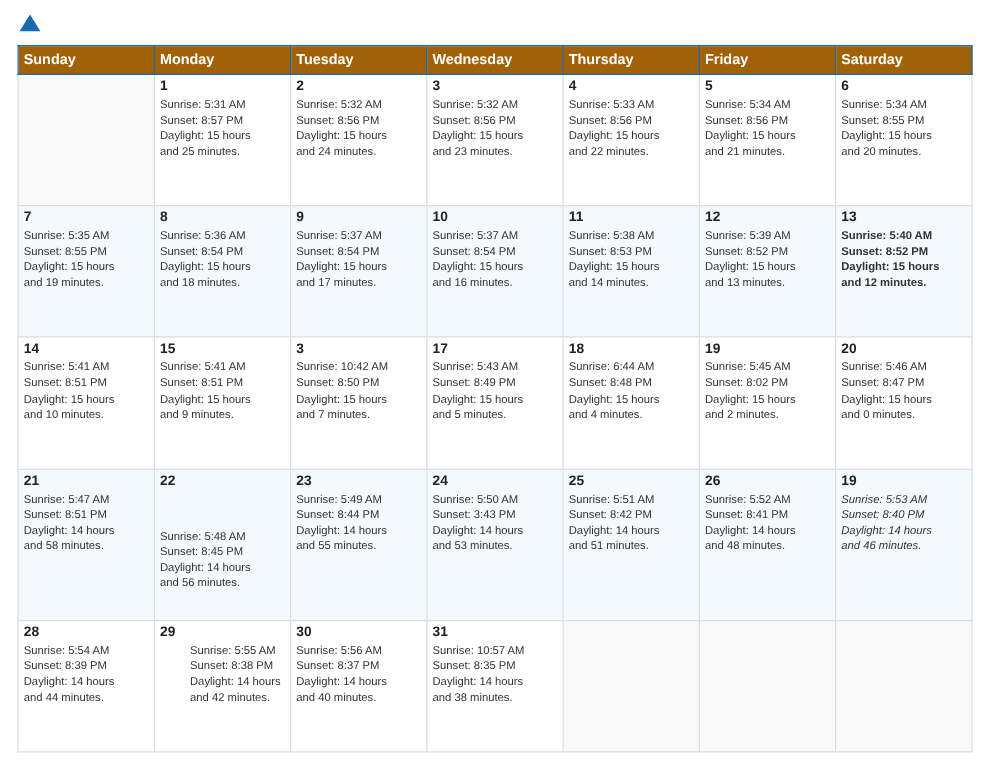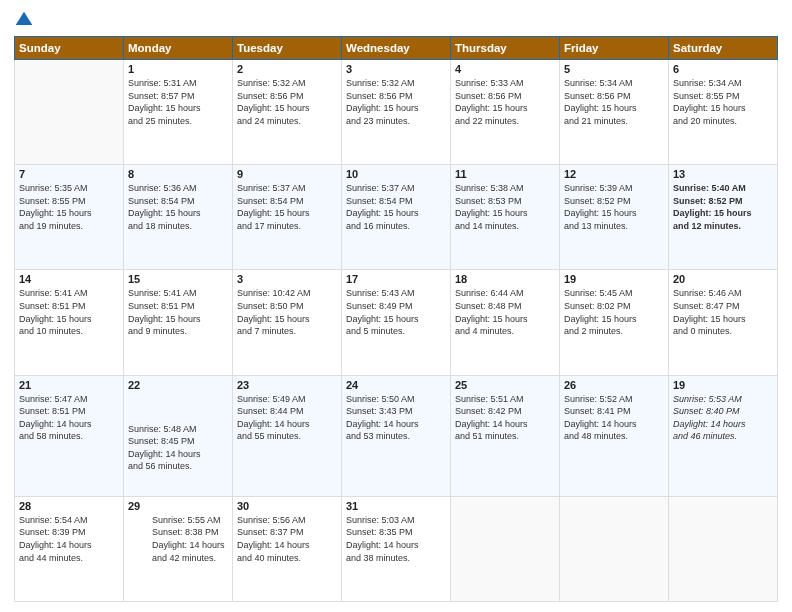--- a/index.html
+++ b/index.html
@@ -344,21 +344,21 @@
           </td>
           <td>
             <span class="day-num">30</span>
             <div class="day-info" style="white-space: pre-line;">Sunrise: 5:56 AM
 Sunset: 8:37 PM
 Daylight: 14 hours
 and 40 minutes.</div>
           </td>
           <td>
             <span class="day-num">31</span>
-            <div class="day-info" style="white-space: pre-line;">Sunrise: 5:03 AM
+            <div class="day-info" style="white-space: pre-line;">Sunrise: 10:57 AM
 Sunset: 8:35 PM
 Daylight: 14 hours
 and 38 minutes.</div>
           </td>
           <td class="empty-cell"></td>
           <td class="empty-cell"></td>
           <td class="empty-cell"></td>
         </tr>
       </tbody>
   </table>

